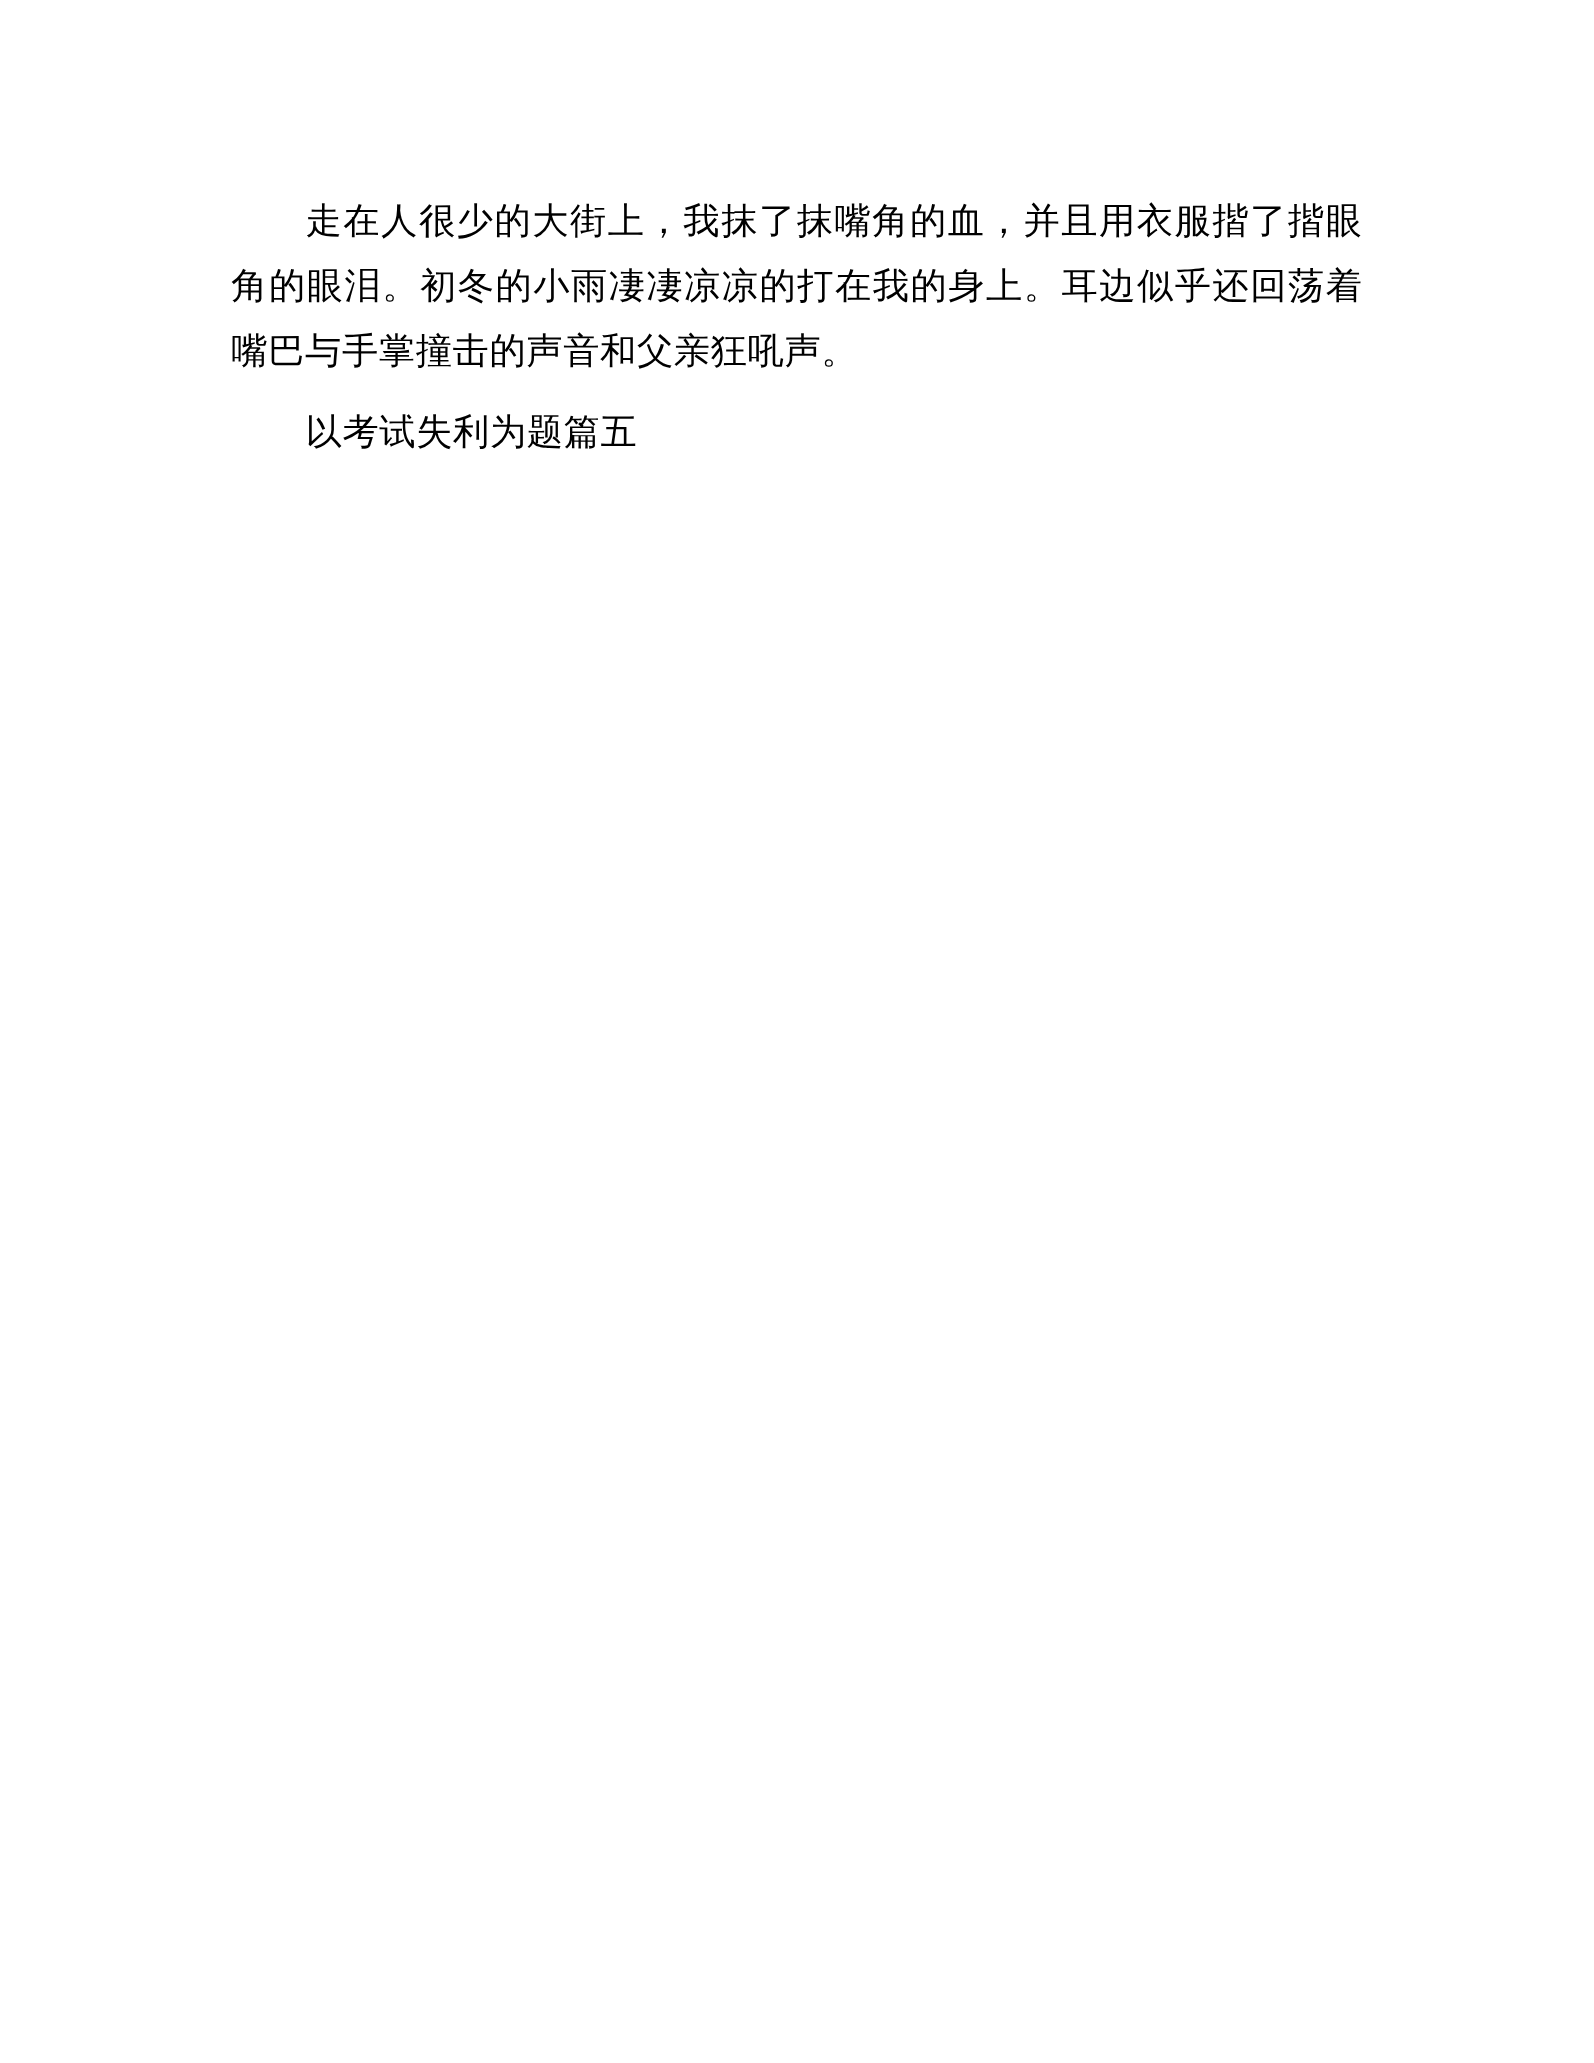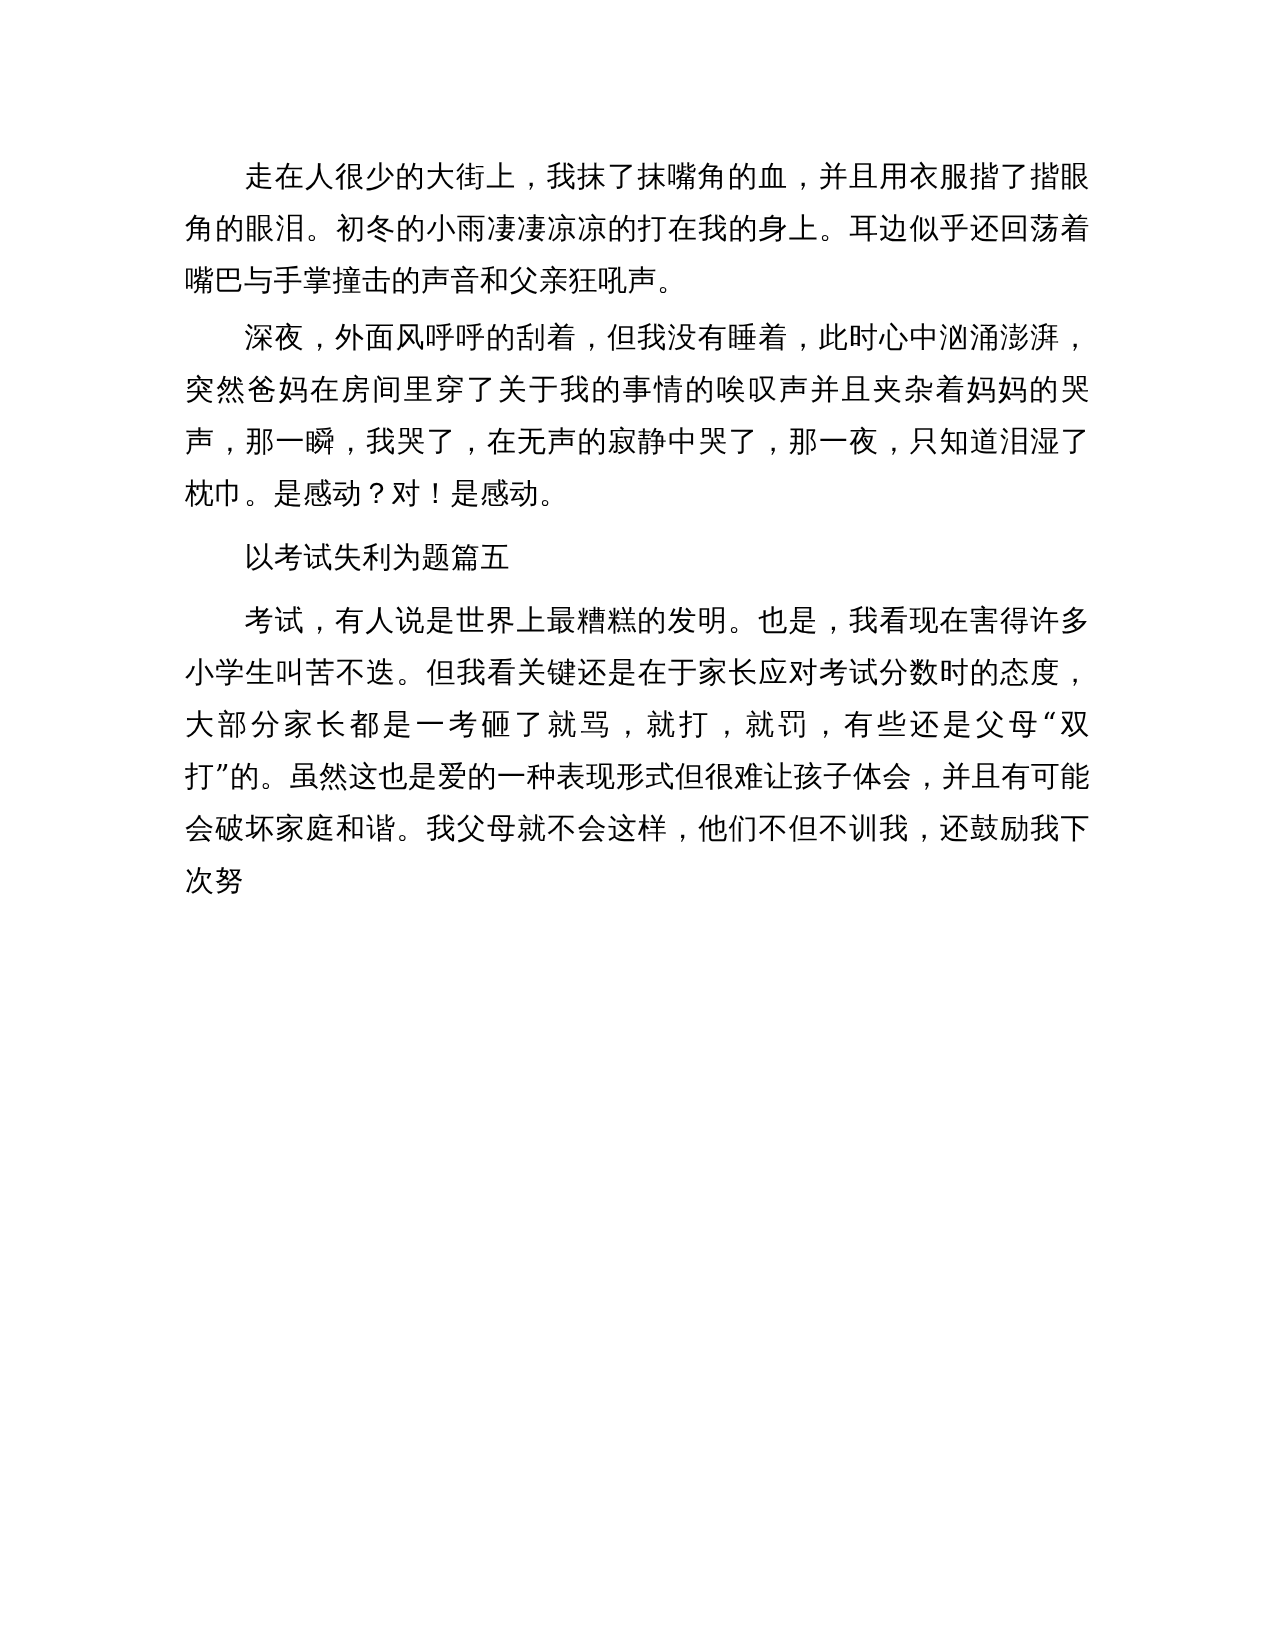--- a/index.html
+++ b/index.html
@@ -38,17 +38,15 @@
     margin-top: 12px;
     margin-bottom: 10px;
   }
 </style>
 </head>
 <body>
 
 <div class="page">
   <div class="doc-body">
     <p class="indent">走在人很少的大街上，我抹了抹嘴角的血，并且用衣服揩了揩眼角的眼泪。初冬的小雨凄凄凉凉的打在我的身上。耳边似乎还回荡着嘴巴与手掌撞击的声音和父亲狂吼声。</p>
-    <p class="indent">深夜，外面风呼呼的刮着，但我没有睡着，此时心中汹涌澎湃，突然爸妈在房间里穿了关于我的事情的唉叹声并且夹杂着妈妈的哭声，那一瞬，我哭了，在无声的寂静中哭了，那一夜，只知道泪湿了枕巾。是感动？对！是感动。</p>
     <p class="heading">以考试失利为题篇五</p>
-    <p class="indent">考试，有人说是世界上最糟糕的发明。也是，我看现在害得许多小学生叫苦不迭。但我看关键还是在于家长应对考试分数时的态度，大部分家长都是一考砸了就骂，就打，就罚，有些还是父母“双打”的。虽然这也是爱的一种表现形式但很难让孩子体会，并且有可能会破坏家庭和谐。我父母就不会这样，他们不但不训我，还鼓励我下次努</p>
   </div>
 </div>
 
 </body></html>

